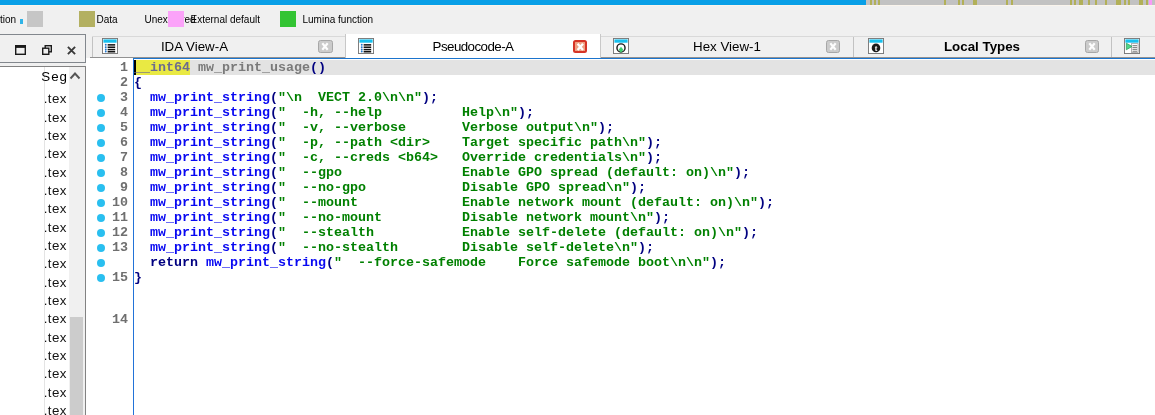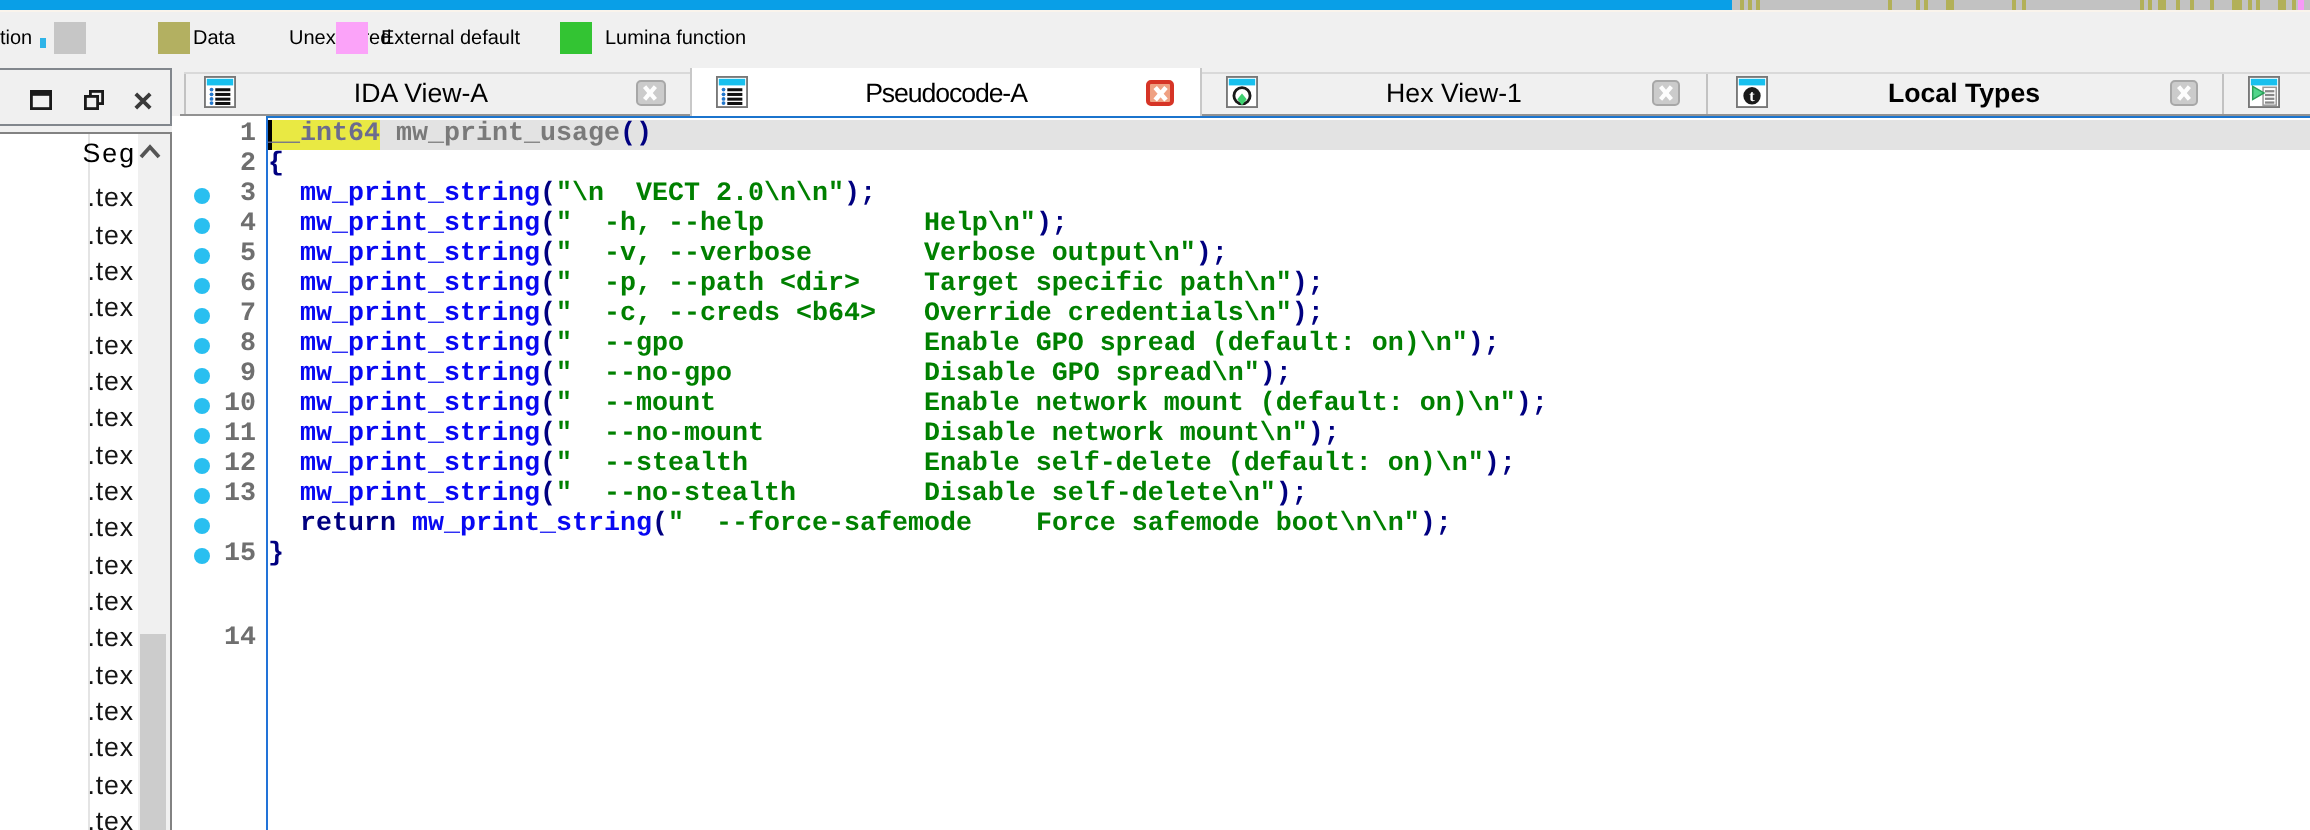--- a/index.html
+++ b/index.html
@@ -76,21 +76,21 @@
 
 <div class="abs" style="left:92px;top:36px;width:253px;height:1px;background:#d9d9d9;"></div>
 <div class="abs" style="left:601px;top:36px;width:554px;height:1px;background:#d9d9d9;"></div>
 <div class="abs" style="left:91.5px;top:37px;width:1px;height:20px;background:#c2c2c2;"></div>
 <div class="abs" style="left:852.5px;top:37px;width:1px;height:20px;background:#c2c2c2;"></div>
 <div class="abs" style="left:1110.5px;top:37px;width:1px;height:20px;background:#c2c2c2;"></div>
 <div class="abs" style="left:90px;top:56.6px;width:254.6px;height:1px;background:#929292;"></div>
 <div class="abs" style="left:600.5px;top:56.6px;width:554.5px;height:1px;background:#929292;"></div>
 <div class="abs" style="left:344.6px;top:34px;width:256px;height:23.8px;background:#fff;border-left:1px solid #c8c8c8;border-right:1px solid #c8c8c8;box-sizing:border-box;"></div>
 <div class="abs" style="left:132.5px;top:57.8px;width:1022.5px;height:1.7px;background:#1b74cd;z-index:5;"></div>
-<div class="tabtxt ui" style="left:100px;width:221px;">IDA View-A</div>
+<div class="tabtxt ui" style="left:84px;width:221px;">IDA View-A</div>
 <div class="tabtxt ui" style="left:345px;width:256px;letter-spacing:-0.55px;">Pseudocode-A</div>
 <div class="tabtxt ui" style="left:601px;width:252px;">Hex View-1</div>
 <div class="tabtxt ui" style="left:853px;width:258px;font-weight:bold;">Local Types</div>
 
 <svg class="tabicon" style="left:102px;" width="16" height="16" viewBox="0 0 17 17">
   <rect x="0.5" y="0.5" width="16" height="16" fill="#fff" stroke="#787878"></rect>
   <rect x="1.5" y="1.5" width="14" height="3.5" fill="#18c0ee"></rect>
   <circle cx="4" cy="7.2" r="1" fill="#2277cc"></circle>
     <circle cx="4" cy="9.7" r="1" fill="#2277cc"></circle>
   <circle cx="4" cy="12.2" r="1" fill="#2277cc"></circle>

